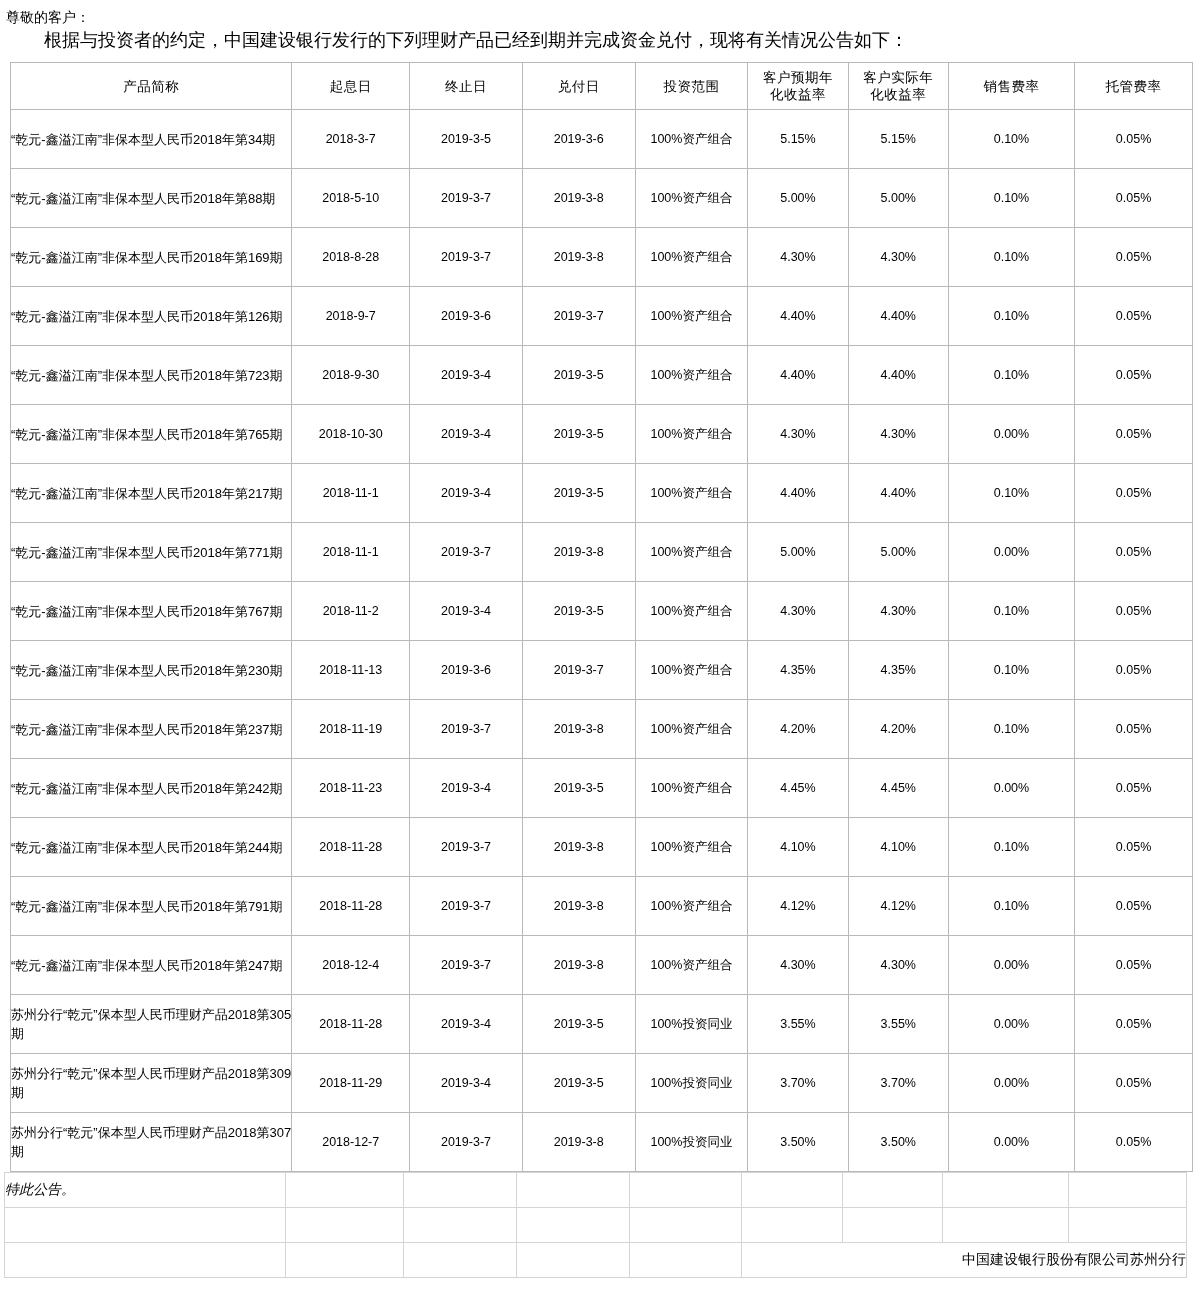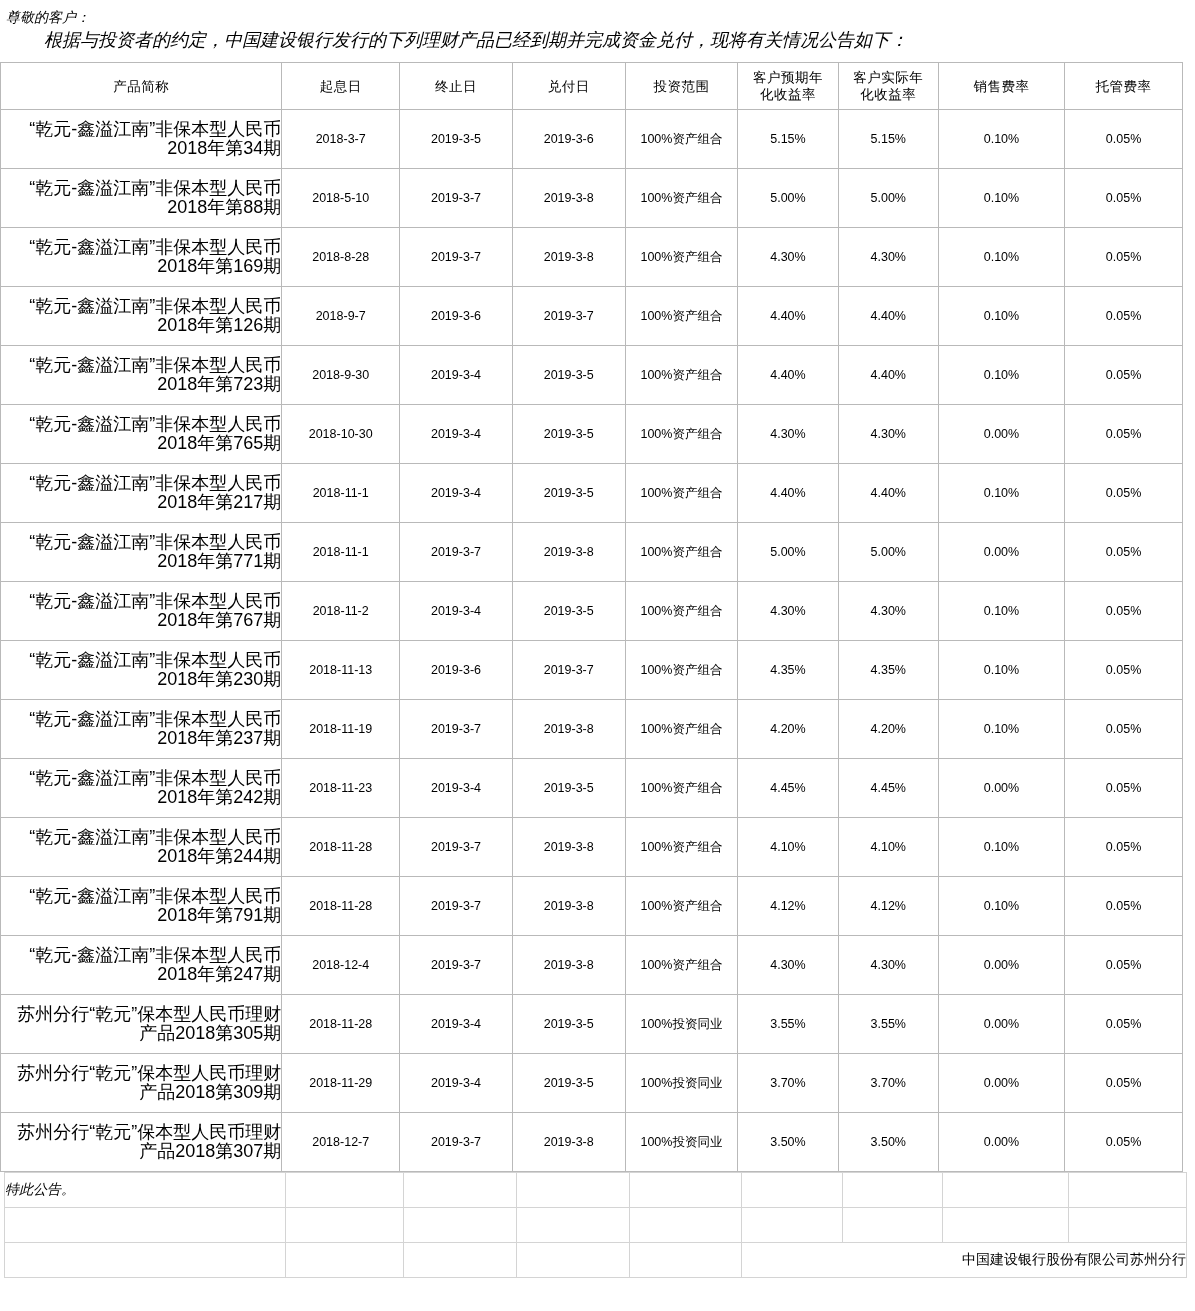--- a/index.html
+++ b/index.html
@@ -17,36 +17,35 @@
   }
   .page {
     position: relative;
     width: 1195px;
     height: 1311px;
     box-sizing: border-box;
     padding: 0;
   }
   .intro {
     padding: 6px 10px 0 4px;
-    font-style: italic;
   }
   .intro-line1 {
     font-size: 14px;
     line-height: 22px;
     padding-left: 2px;
   }
   .intro-line2 {
     font-size: 18px;
     line-height: 24px;
     padding-left: 40px;
   }
   table.main {
     border-collapse: collapse;
     width: 1183px;
-    margin-left: 0;
+    margin-left: 10px;
     margin-top: 10px;
     table-layout: fixed;
   }
   table.main td, table.main th {
     border: 1px solid #b9b9b9;
     padding: 0;
     vertical-align: middle;
     font-weight: normal;
   }
   thead th {
@@ -56,24 +55,24 @@
     font-size: 13.5px;
     text-align: center;
     line-height: 17px;
     letter-spacing: 0.5px;
   }
   tbody td {
     height: 58px;
     font-size: 12.5px;
   }
   td.name {
-    text-align: right;
+    text-align: left;
     padding: 0 4px 0 3px;
     line-height: 19px;
-    font-size: 18px;
+    font-size: 13px;
   }
   td.ctr {
     text-align: center;
   }
   .col-name   { width: 272px; }
   .col-start  { width: 114px; }
   .col-end    { width: 109px; }
   .col-pay    { width: 109px; }
   .col-scope  { width: 109px; }
   .col-exp    { width: 97px; }

